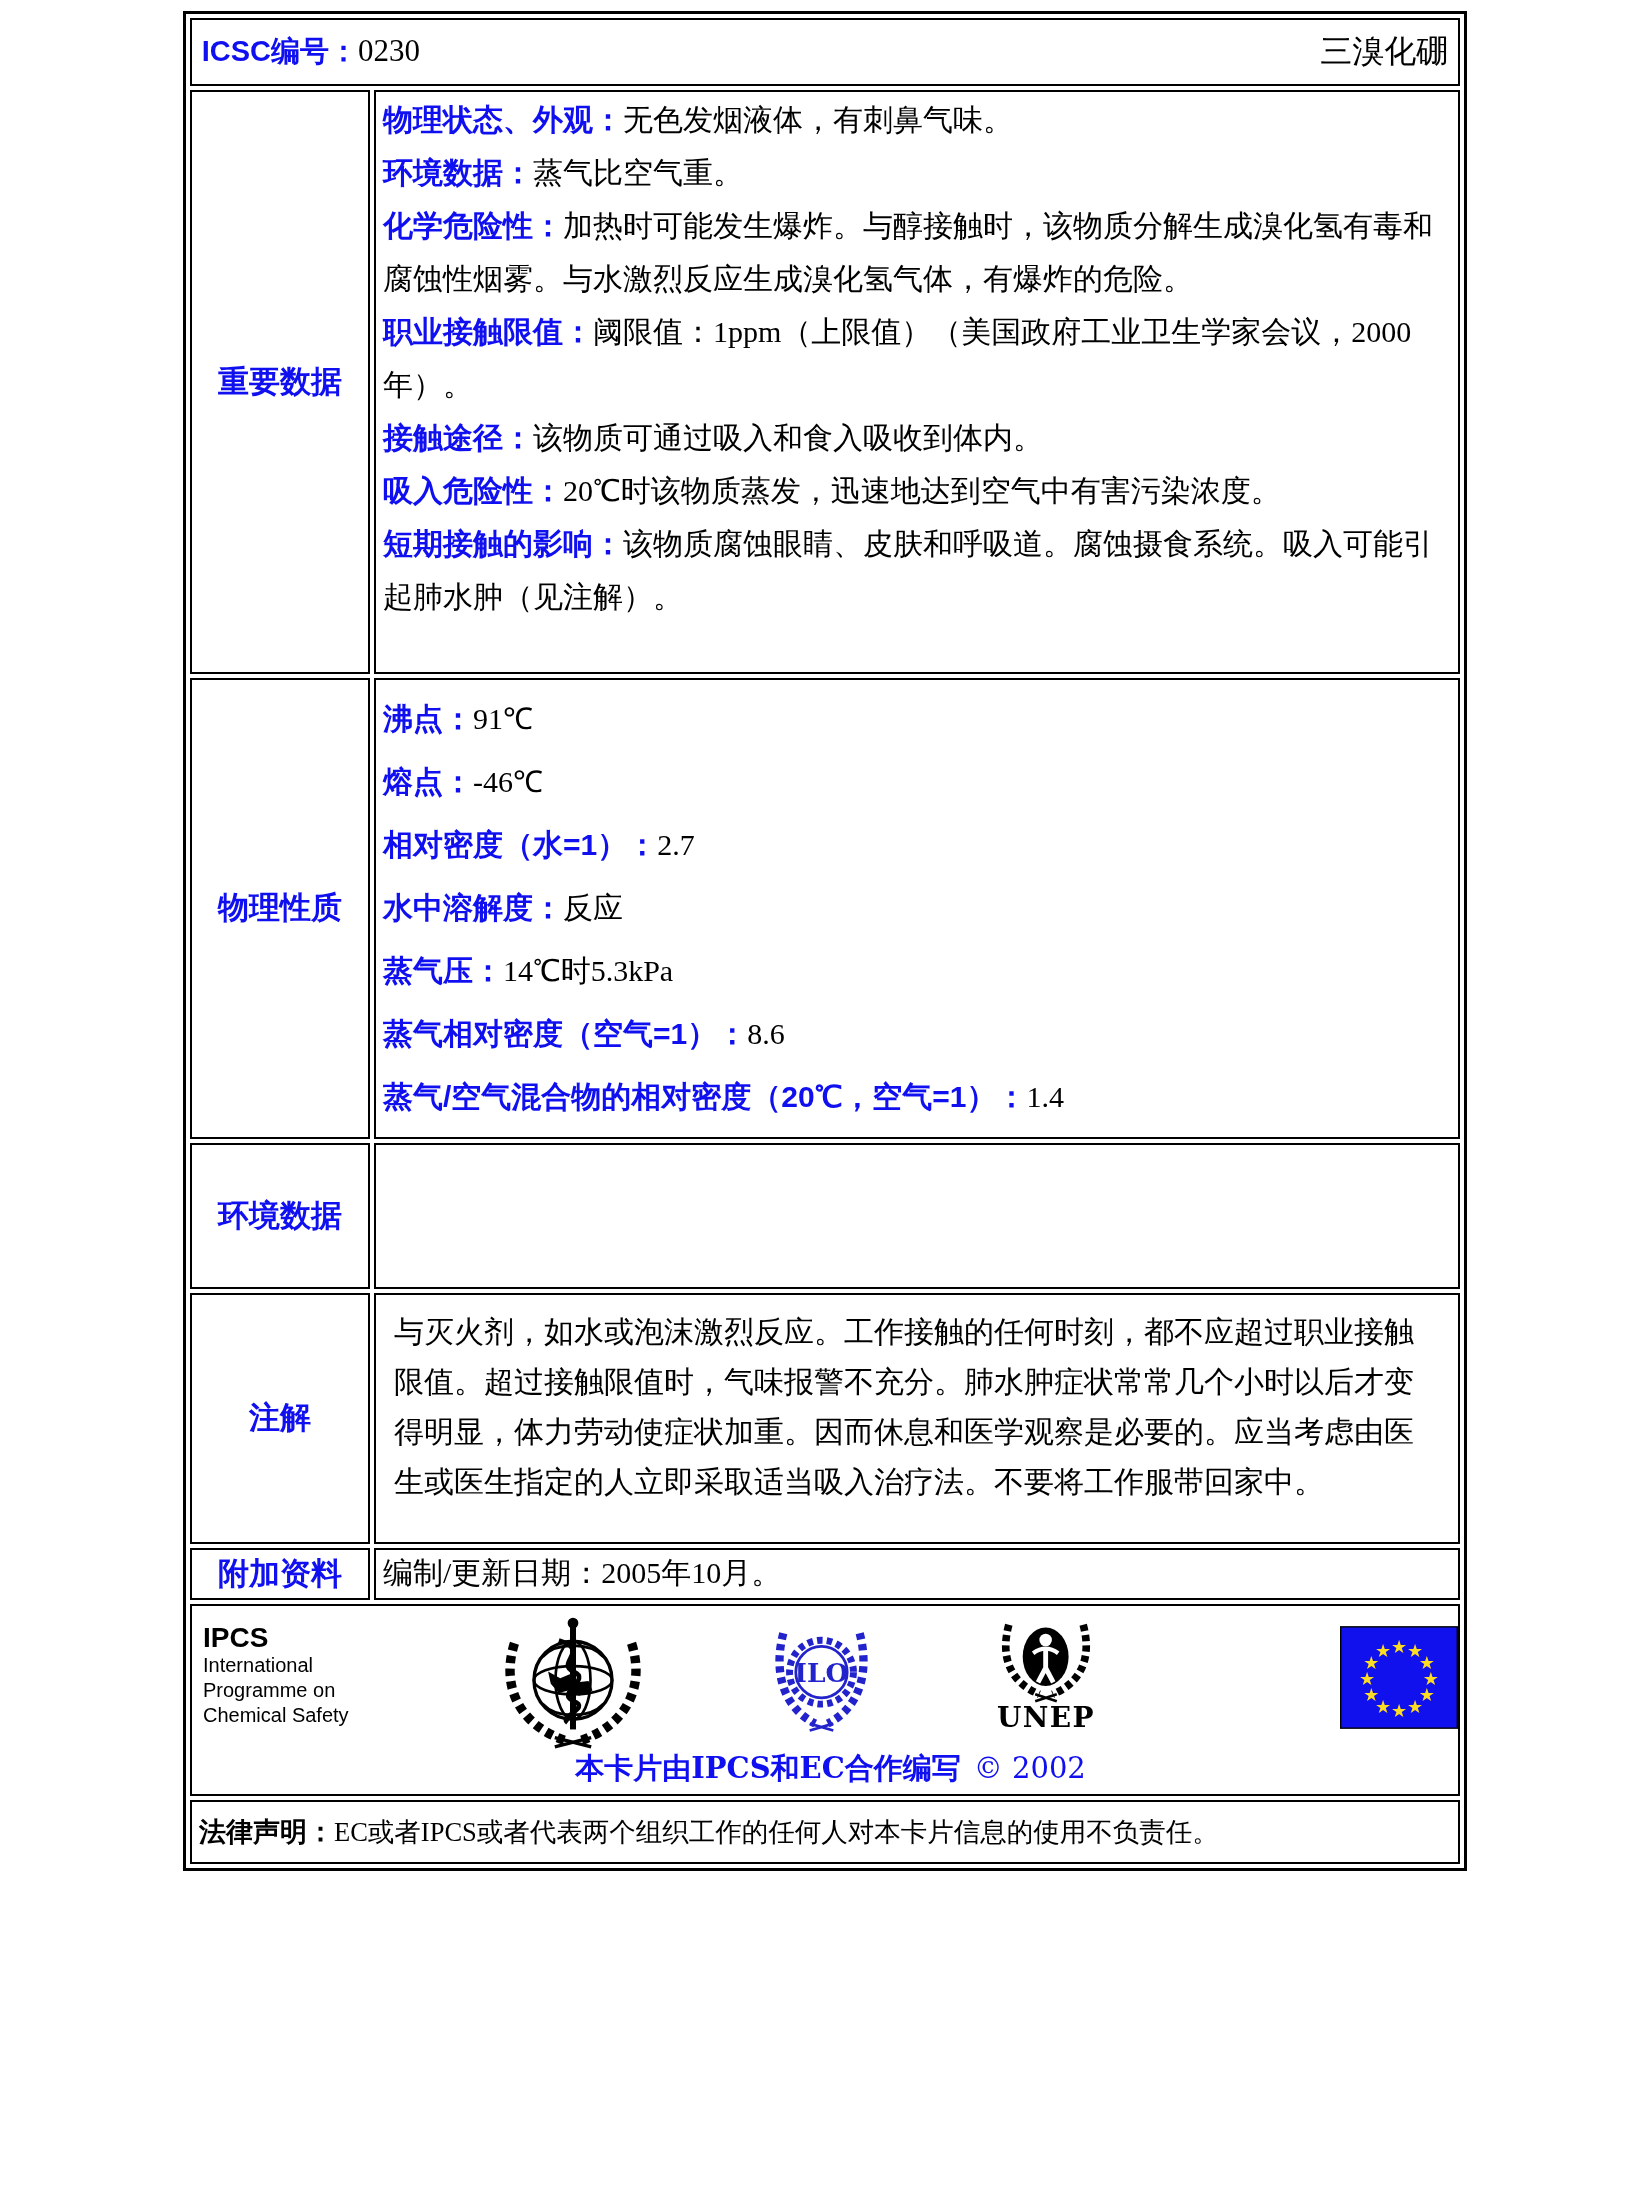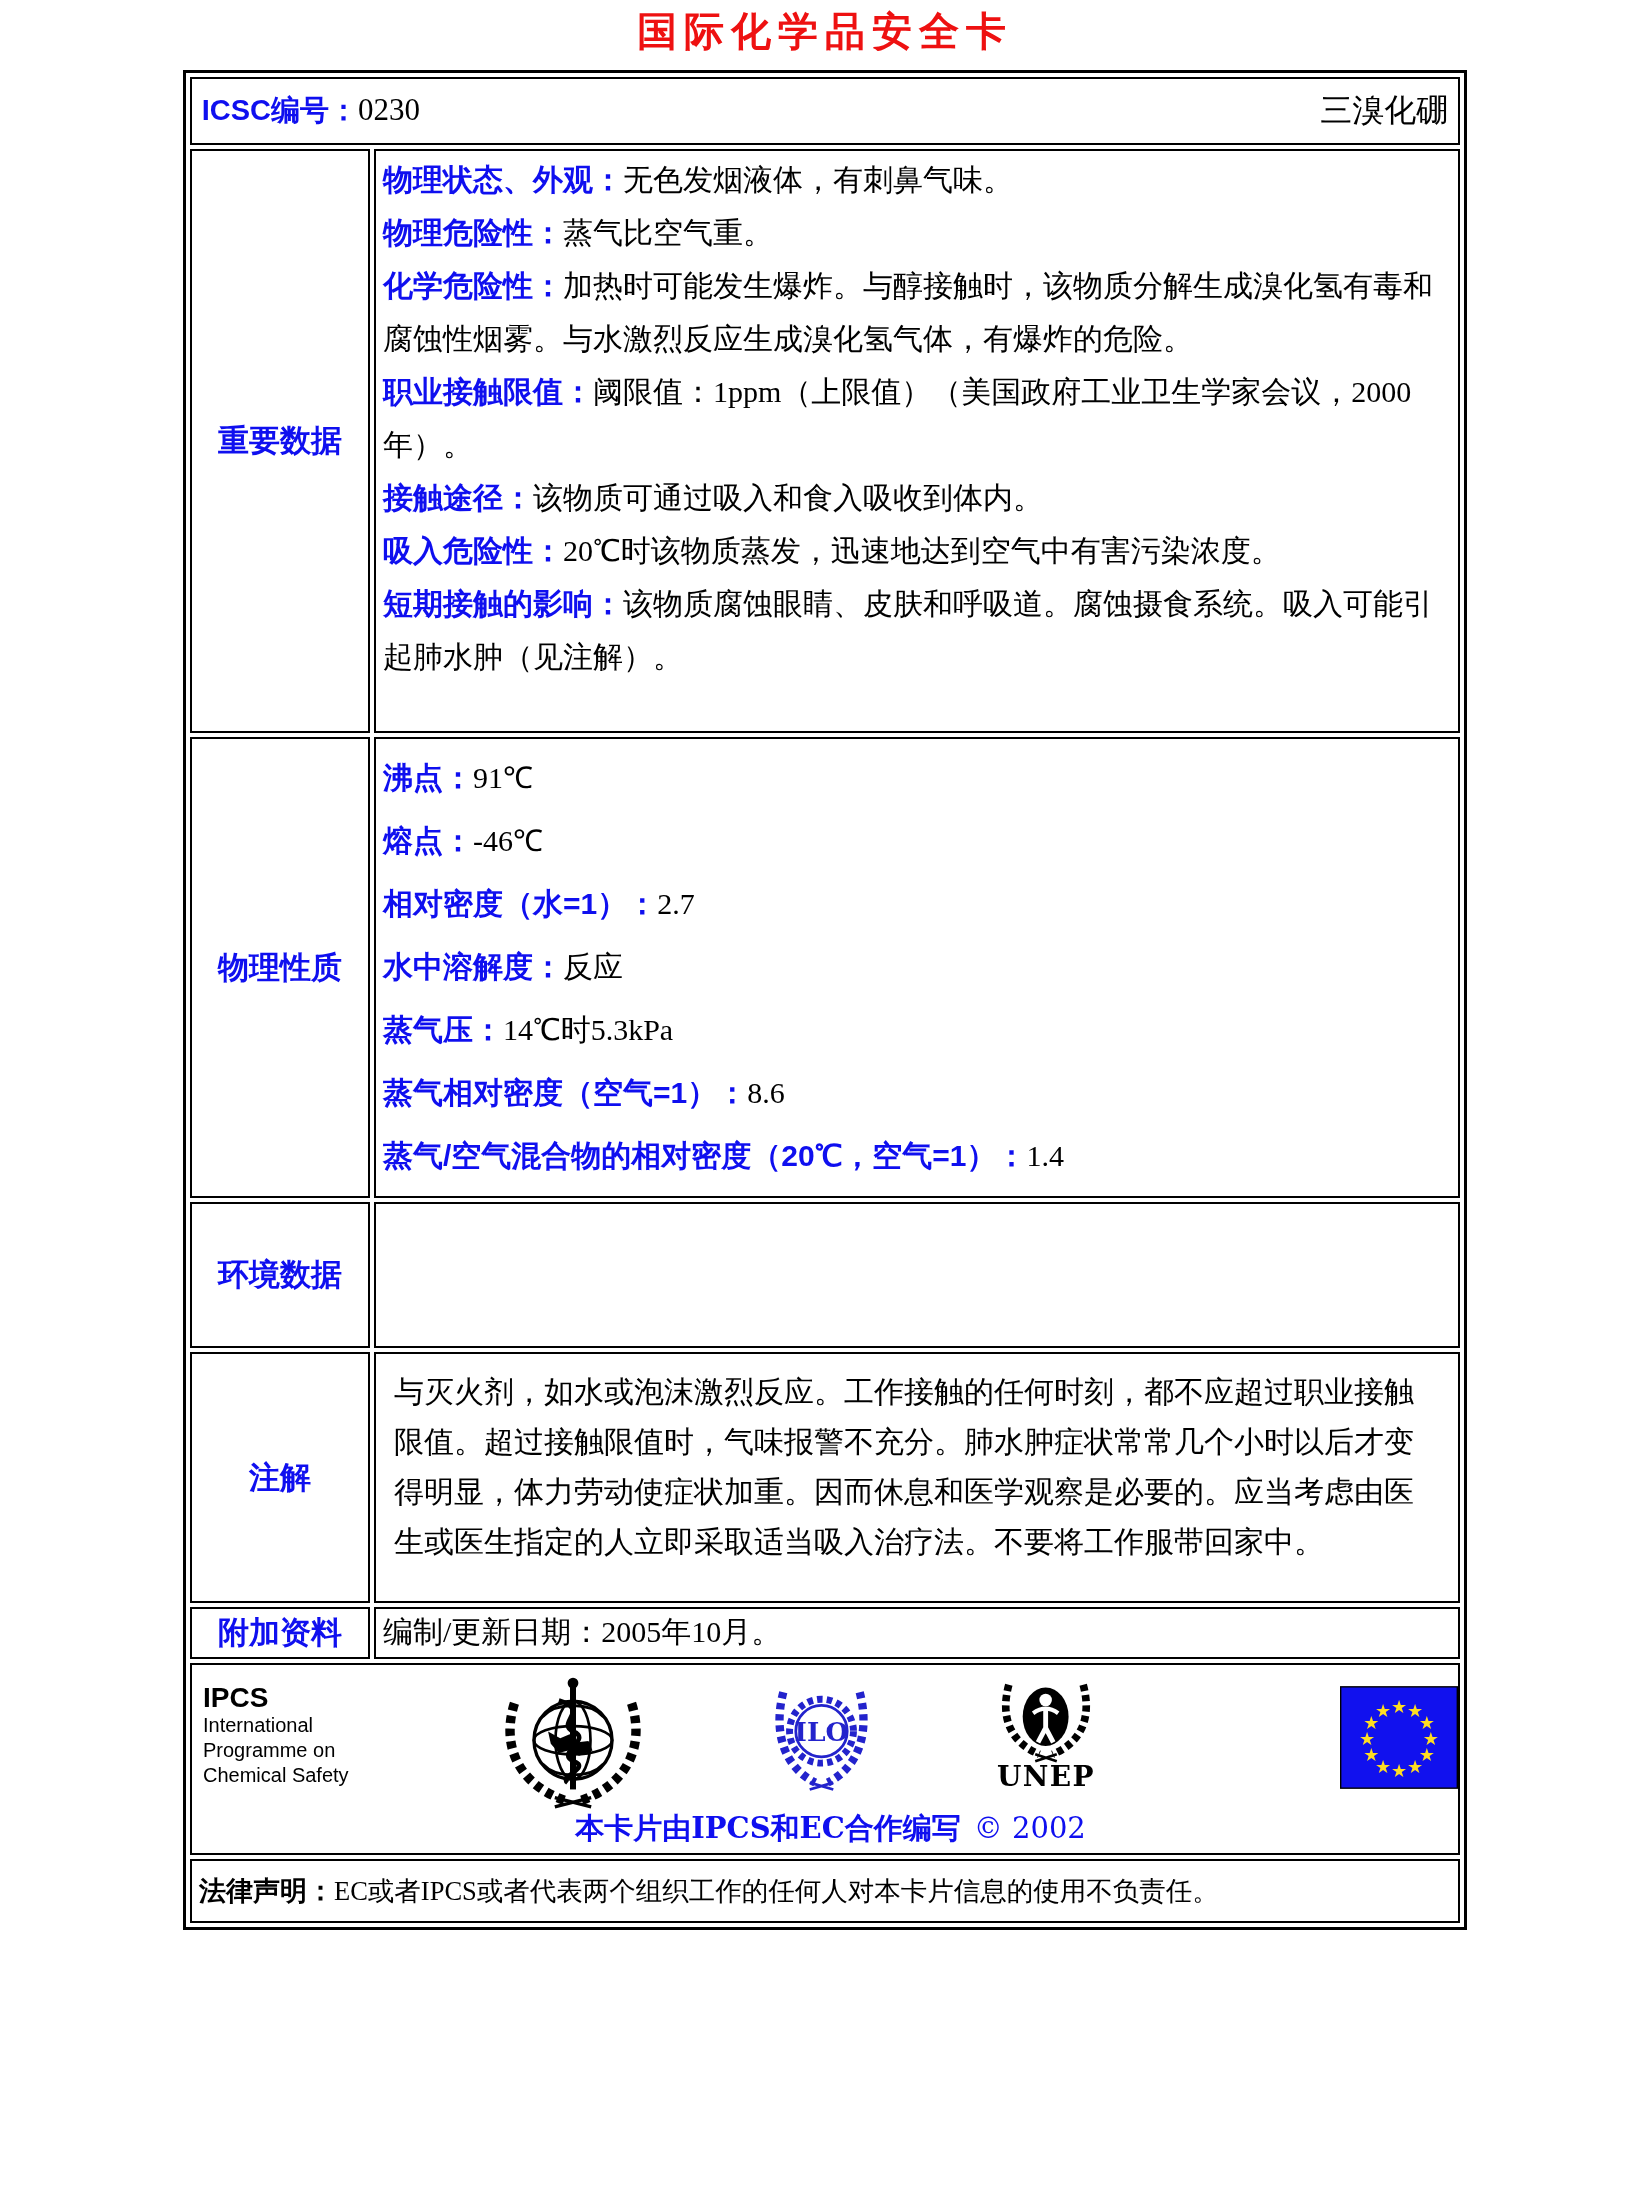--- a/index.html
+++ b/index.html
@@ -69,41 +69,40 @@
   .legal-lbl {
     font-family:"Liberation Sans", sans-serif; font-weight:bold;
     color:#000; font-size:27px;
   }
 </style>
 </head>
 <body>
 
 <div class="page">
 
-  <div class="main-title">国际化学品安全卡</div>
 
   <table class="card">
 
     <tbody>
         <tr>
       <td class="hdr-cell" colspan="2">
         <div class="hdr-flex">
           <span class="hdr-left">
             <span class="lbl">ICSC编号：</span><span class="hdr-num">0230</span>
           </span>
           <span class="hdr-name">三溴化硼</span>
         </div>
       </td>
     </tr>
 
     <tr>
       <td class="side-cell">重要数据</td>
       <td class="content-cell imp-cell">
         <p><span class="lbl">物理状态、外观：</span><span>无色发烟液体，有刺鼻气味。</span></p>
-        <p><span class="lbl">物理危险性：</span><span>蒸气比空气重。</span></p>
+        <p><span class="lbl">环境数据：</span><span>蒸气比空气重。</span></p>
         <p><span class="lbl">化学危险性：</span><span>加热时可能发生爆炸。与醇接触时，该物质分解生成溴化氢有毒和腐蚀性烟雾。与水激烈反应生成溴化氢气体，有爆炸的危险。</span></p>
         <p><span class="lbl">职业接触限值：</span><span>阈限值：1ppm（上限值）（美国政府工业卫生学家会议，2000年）。</span></p>
         <p><span class="lbl">接触途径：</span><span>该物质可通过吸入和食入吸收到体内。</span></p>
         <p><span class="lbl">吸入危险性：</span><span>20℃时该物质蒸发，迅速地达到空气中有害污染浓度。</span></p>
         <p><span class="lbl">短期接触的影响：</span><span>该物质腐蚀眼睛、皮肤和呼吸道。腐蚀摄食系统。吸入可能引起肺水肿（见注解）。</span></p>
       </td>
     </tr>
 
     <tr>
       <td class="side-cell">物理性质</td>

